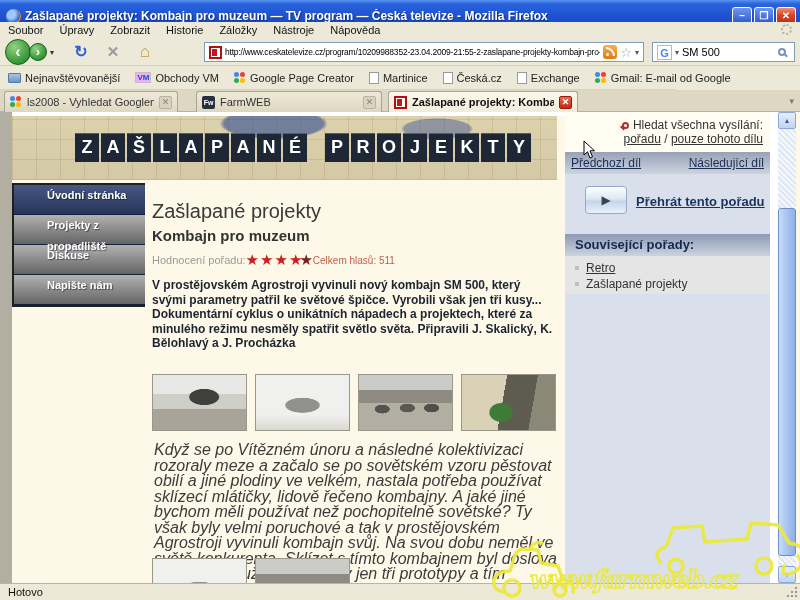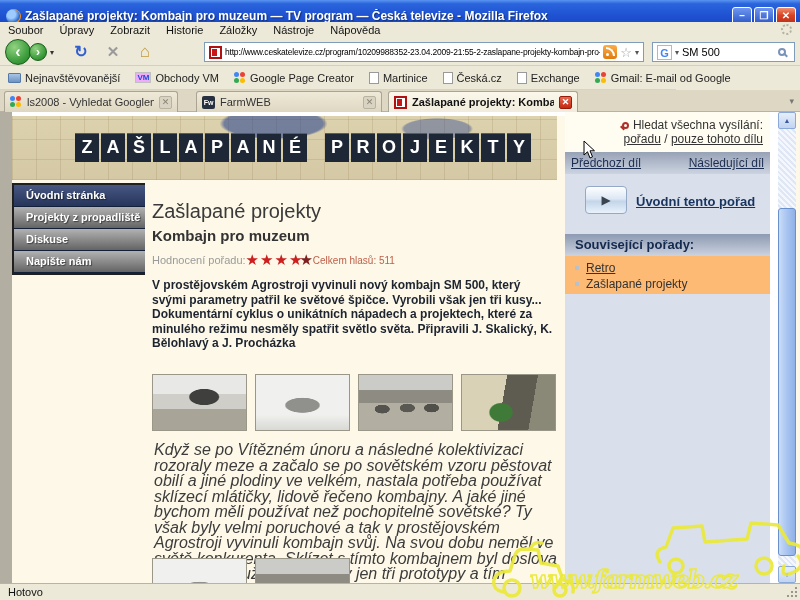--- a/index.html
+++ b/index.html
@@ -102,21 +102,21 @@
       repeating-linear-gradient(90deg, rgba(140,110,70,.18) 0 1px, transparent 1px 24px),
       linear-gradient(180deg,#ddd2ae,#d4c9a4);
     overflow:hidden; }
   .banner-title { position:absolute; left:62px; top:17px; display:flex; align-items:center; }
   .tile { display:inline-block; width:24px; height:29px; margin:0 1px; background:#1d2736; color:#fff;
     font-weight:bold; font-size:18px; line-height:29px; text-align:center; box-shadow:inset 0 1px 0 rgba(255,255,255,.25); }
   .tile-gap { display:inline-block; width:16px; }
 
   
   .leftnav { position:absolute; left:12px; top:71px; width:133px; background:#20201e; padding:2px 0 2px 2px; }
-  .navitem { height:22px; line-height:21px; color:#fff; font-weight:bold; font-size:11px; padding-left:12px;
+  .navitem { height:30px; line-height:21px; color:#fff; font-weight:bold; font-size:11px; padding-left:33px;
     background:linear-gradient(180deg,#b2b2b2,#646464); border-bottom:1px solid #13203a; text-shadow:1px 1px 1px rgba(0,0,0,.5); }
   .navitem.current { background:linear-gradient(180deg,#475782,#263increas55a); background:linear-gradient(180deg,#475782,#26355a); }
 
   
   .h1 { position:absolute; left:152px; top:88px; font-size:20px; color:#3a3a3a; }
   .h2 { position:absolute; left:152px; top:115px; font-size:15px; font-weight:bold; color:#333; }
   .rating { position:absolute; left:152px; top:139px; font-size:11px; color:#9a9a9a; display:flex; align-items:center; }
   .stars-full { color:#cc1f1f; font-size:15px; letter-spacing:1px; }
   .star-half { color:#7c2020; font-size:15px; margin-left:-4px; }
   .votes { color:#c0604a; font-size:10px; }
@@ -155,21 +155,21 @@
     align-items:center; padding:0 6px; font-size:12px; }
   .rc-bar span { color:#1c2d52; text-decoration:underline; }
   .rc-blue { position:absolute; left:565px; top:62px; width:205px; height:409px; background:#d9e0ec; }
   .playbtn { position:absolute; left:585px; top:74px; width:42px; height:28px; border:1px solid #93a9c6; border-radius:4px;
     background:linear-gradient(180deg,#fdfeff,#dde8f4 45%,#c3d5ea 55%,#e9f2fb); color:#3a4450; font-size:12px;
     text-align:center; line-height:27px; }
   .playlabel { position:absolute; left:636px; top:82px; font-size:13px; font-weight:bold; color:#17335e; text-decoration:underline; }
   .rc-rel-hdr { position:absolute; left:565px; top:122px; width:205px; height:22px;
     background:linear-gradient(180deg,#8d9ab2,#ccd3e0); color:#14294e; font-weight:bold; font-size:13px;
     line-height:22px; padding-left:10px; }
-  .rc-rel-list { position:absolute; left:565px; top:144px; width:205px; height:38px; background:#fdba74; padding:4px 0 0 10px; }
+  .rc-rel-list { position:absolute; left:565px; top:144px; width:205px; height:38px; background:#e5e5e5; padding:4px 0 0 10px; }
   .rel-item { display:flex; align-items:center; gap:7px; font-size:12px; color:#333; height:16px; }
   .bullet { width:4px; height:4px; background:#b8c0cc; flex:none; }
   .rel-item .lnk { text-decoration:underline; }
 
   
   .sb { position:absolute; left:778px; top:0; width:18px; height:471px; background:#f0f4fb; }
   .sb-track { position:absolute; left:0; top:17px; width:18px; height:437px;
     background:repeating-linear-gradient(45deg,#f4f7fd 0 2px,#dfe7f5 2px 4px); }
   .sb-btn { position:absolute; left:0; width:18px; height:17px; background:linear-gradient(180deg,#e6eefb,#c2d4f2);
     border:1px solid #8aa8d8; border-radius:2px; color:#3a5a9c; font-size:7px; text-align:center; line-height:15px; }
@@ -360,21 +360,21 @@
         <span>/</span>
         <a>pouze tohoto dílu</a>
       </div>
     </div>
     <div class="rc-bar">
       <span>Předchozí díl</span>
       <span>Následující díl</span>
     </div>
     <div class="rc-blue"></div>
     <div class="playbtn">▶</div>
-    <div class="playlabel">Úvodní tento pořad</div>
+    <div class="playlabel">Přehrát tento pořadu</div>
     <div class="rc-rel-hdr">Související pořady:</div>
     <div class="rc-rel-list">
       <div class="rel-item">
         <span class="bullet"></span>
         <span class="lnk">Retro</span>
       </div>
       <div class="rel-item">
         <span class="bullet"></span>
         <span>Zašlapané projekty</span>
       </div>

